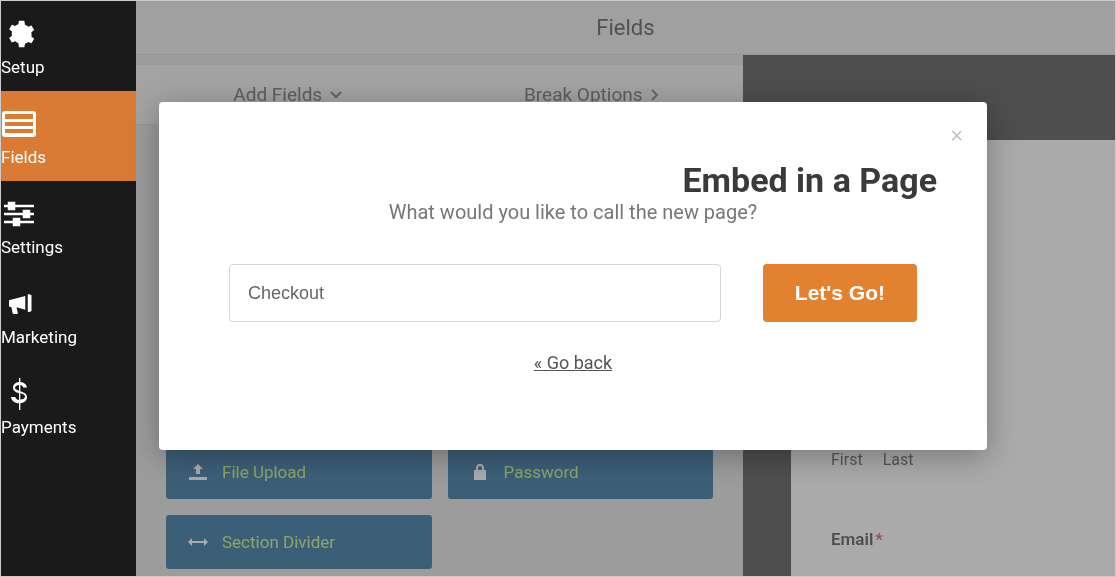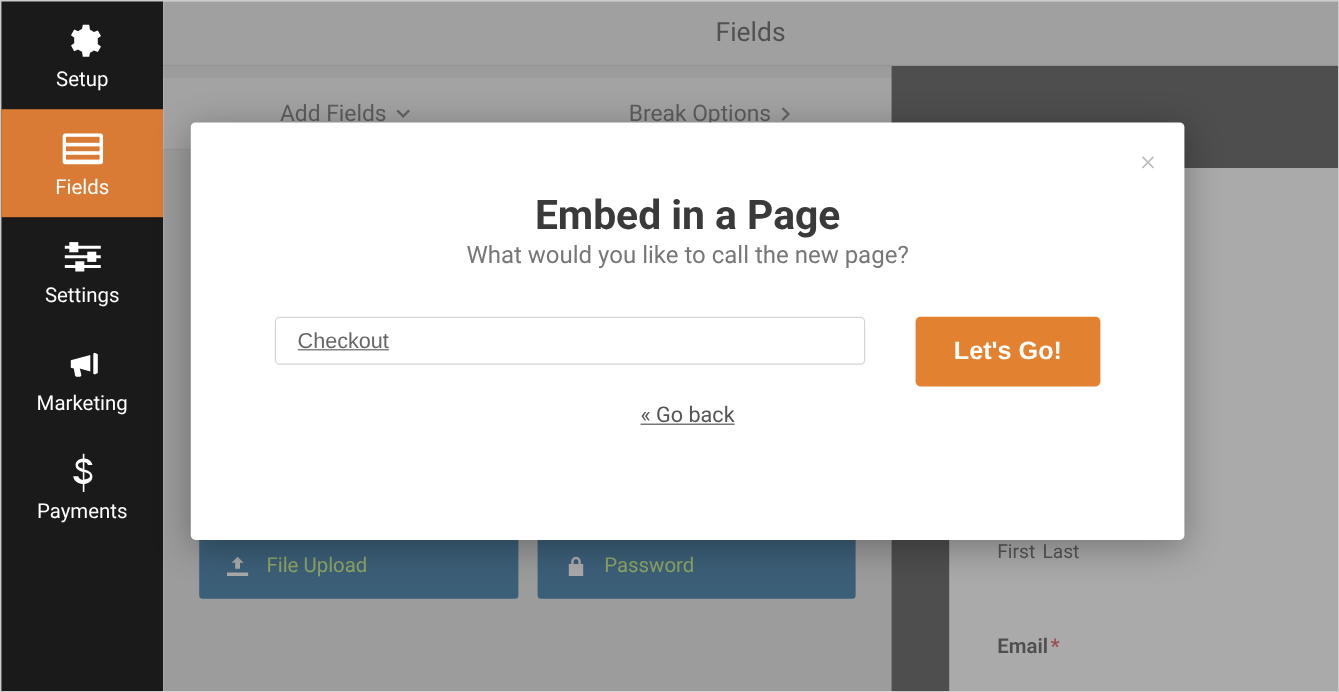--- a/index.html
+++ b/index.html
@@ -18,21 +18,20 @@
 }
 .sidebar {
   width: 135px;
   background: #1a1a1a;
   display: flex;
   flex-direction: column;
 }
 .sidebar-item {
   display: flex;
   flex-direction: column;
-  align-items: center;
   justify-content: center;
   padding: 18px 0 14px 0;
   color: #fff;
   cursor: pointer;
   gap: 8px;
 }
 .sidebar-item.active {
   background: #d97b34;
 }
 .sidebar-item .icon-wrap {
@@ -120,21 +119,21 @@
   position: absolute;
   top: 85px;
   left: 48px;
   right: 0;
   bottom: 0;
   background: #fff;
   padding: 30px 20px 0 0;
 }
 .name-row {
   display: flex;
-  gap: 6px;
+  gap: 20px;
   color: #444;
   font-size: 16px;
   padding-left: 40px;
   margin-bottom: 60px;
 }
 .email-label {
   font-size: 17px;
   color: #333;
   font-weight: 600;
   padding-left: 40px;
@@ -167,57 +166,57 @@
   color: #bbb;
   font-size: 24px;
   cursor: pointer;
   font-weight: 300;
 }
 .modal-title {
   font-size: 34px;
   font-weight: 700;
   color: #3a3a3a;
   margin-top: 18px;
+  text-align: right;
 }
 .modal-sub {
   font-size: 20px;
   color: #777;
 }
 .modal-form-row {
   display: flex;
   gap: 42px;
   margin-top: 40px;
   justify-content: center;
   padding: 0 20px;
 }
 .modal-input {
   flex: 1;
-  height: 40px;
+  height: 58px;
   border: 1px solid #d5d5d5;
   border-radius: 4px;
   padding: 0 18px;
   font-size: 18px;
   color: #666;
   outline: none;
-  text-decoration: underline;
 }
 .modal-btn {
   background: #e2812f;
   color: #fff;
   border: none;
   height: 58px;
   padding: 0 32px;
   font-size: 21px;
   font-weight: 700;
   border-radius: 4px;
   cursor: pointer;
 }
 .modal-back {
   display: inline-block;
-  margin-top: 14px;
+  margin-top: 30px;
   color: #555;
   font-size: 18px;
   text-decoration: underline;
   cursor: pointer;
 }
 svg { display: block; }
 </style>
 </head>
 <body>
 
@@ -306,20 +305,28 @@
             <span>File Upload</span>
           </div>
           <div class="field-btn">
             <span class="ficon">
               <svg width="14" height="18" viewBox="0 0 14 18" fill="#fff">
                   <path d="M11 7V5a4 4 0 00-8 0v2H1v10h12V7h-2zM5 5a2 2 0 014 0v2H5V5z"></path>
                 </svg>
             </span>
             <span>Password</span>
           </div>
+          <div class="field-btn">
+            <span class="ficon">
+              <svg width="20" height="12" viewBox="0 0 20 12" fill="#fff">
+                  <path d="M0 6l4-4v3h12V2l4 4-4 4V7H4v3L0 6z"></path>
+                </svg>
+            </span>
+            <span>Section Divider</span>
+          </div>
         </div>
       </div>
       <div class="right-panel">
         <div class="preview-card">
           <div style="height:280px"></div>
           <div class="name-row">
             <span>First</span>
             <span>Last</span>
           </div>
           <div class="email-label">

